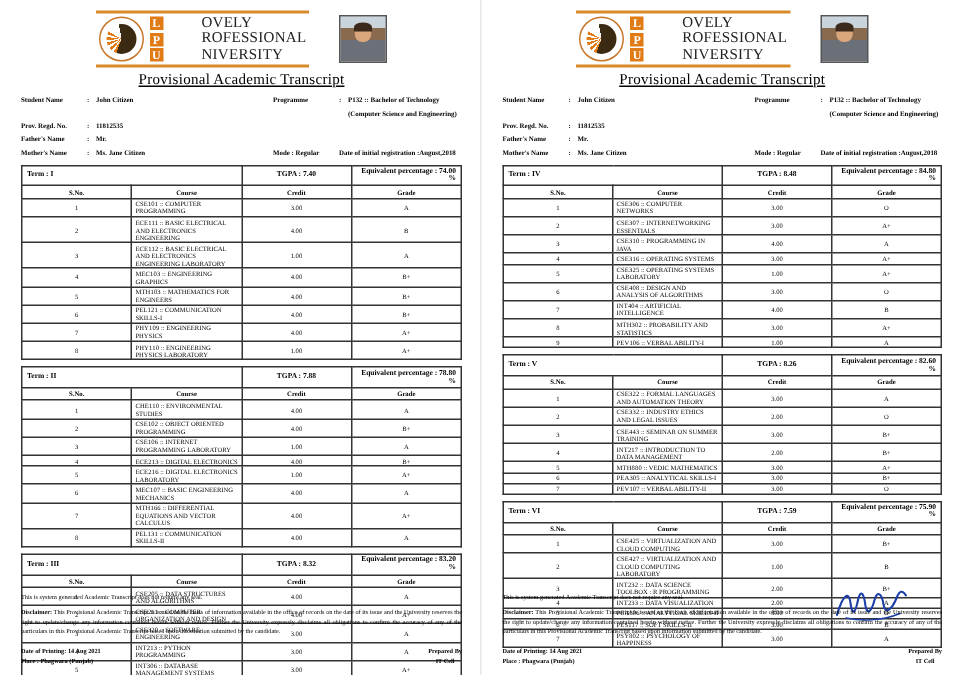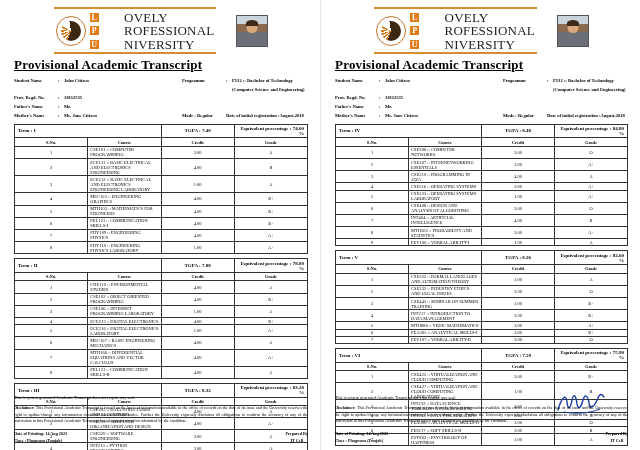--- a/index.html
+++ b/index.html
@@ -84,21 +84,21 @@
     color: #fff;
     font-family: "Liberation Serif", serif;
     font-weight: bold;
     font-size: 8px;
     width: 9px; height: 9px;
     line-height: 9px;
     text-align: center;
   }
   .wmtext {
     font-family: "Liberation Serif", serif;
-    font-size: 13px;
+    font-size: 10px;
     letter-spacing: 0.2px;
     color: #222;
     margin-left: 24px;
   }
   .photo {
     width: 30px; height: 30px;
     border: 1px solid #555;
     background: linear-gradient(#c9d4dc 0%, #c9d4dc 26%, #8a6a4e 26%, #8a6a4e 52%, #6a6f78 52%, #6a6f78 100%);
     position: relative;
     flex: 0 0 auto;
@@ -116,23 +116,23 @@
   .photo::after {
     content: "";
     position: absolute;
     left: 50%; top: 14%;
     transform: translateX(-50%);
     width: 12px; height: 6px;
     border-radius: 50% 50% 0 0;
     background: #3b2a1c;
   }
   .doc-title {
-    text-align: left;
-    font-weight: bold;
-    font-size: 13px;
+    text-align: center;
+    font-weight: normal;
+    font-size: 10px;
     text-decoration: underline;
     margin: 3px 0 4px 0;
     letter-spacing: 0.2px;
   }
 
   
   .info {
     font-size: 4.6px;
     line-height: 1.9;
     margin-bottom: 3px;

